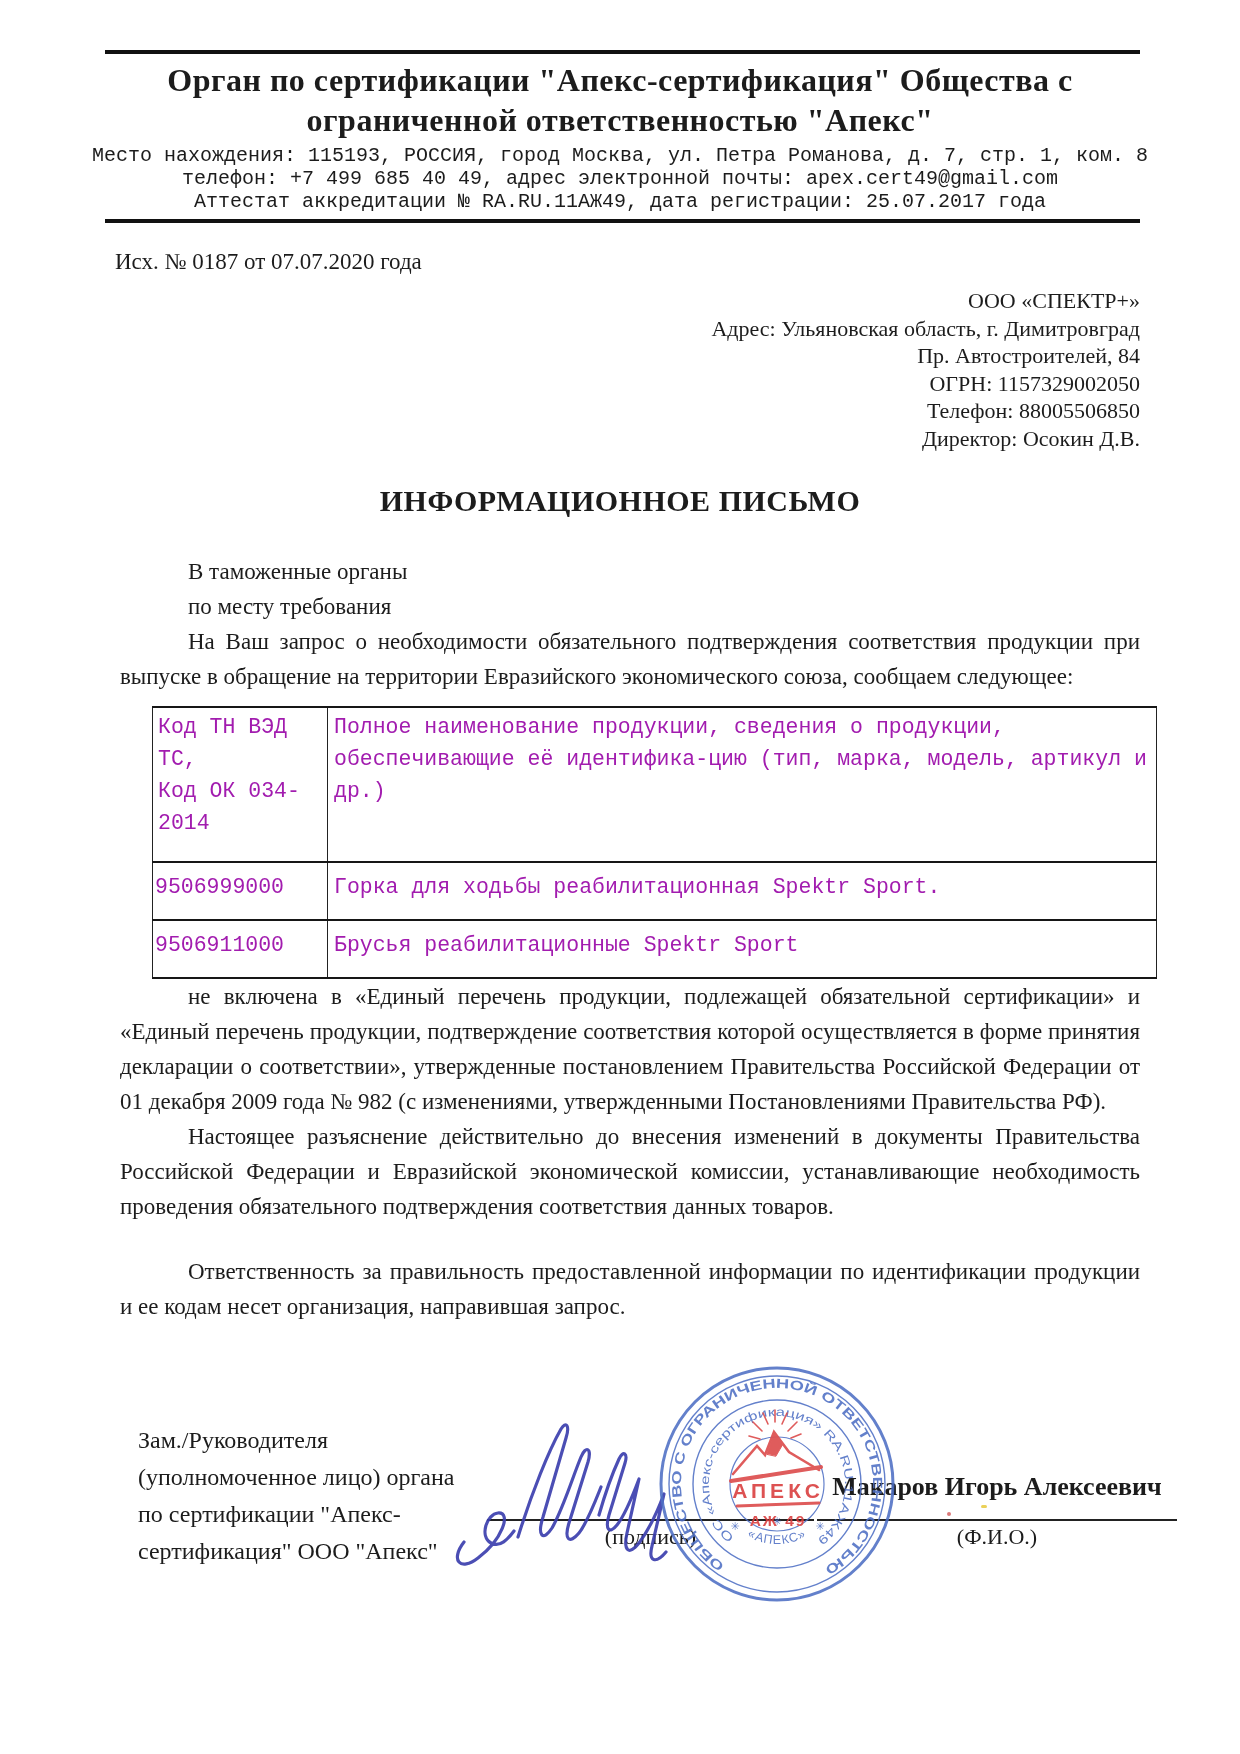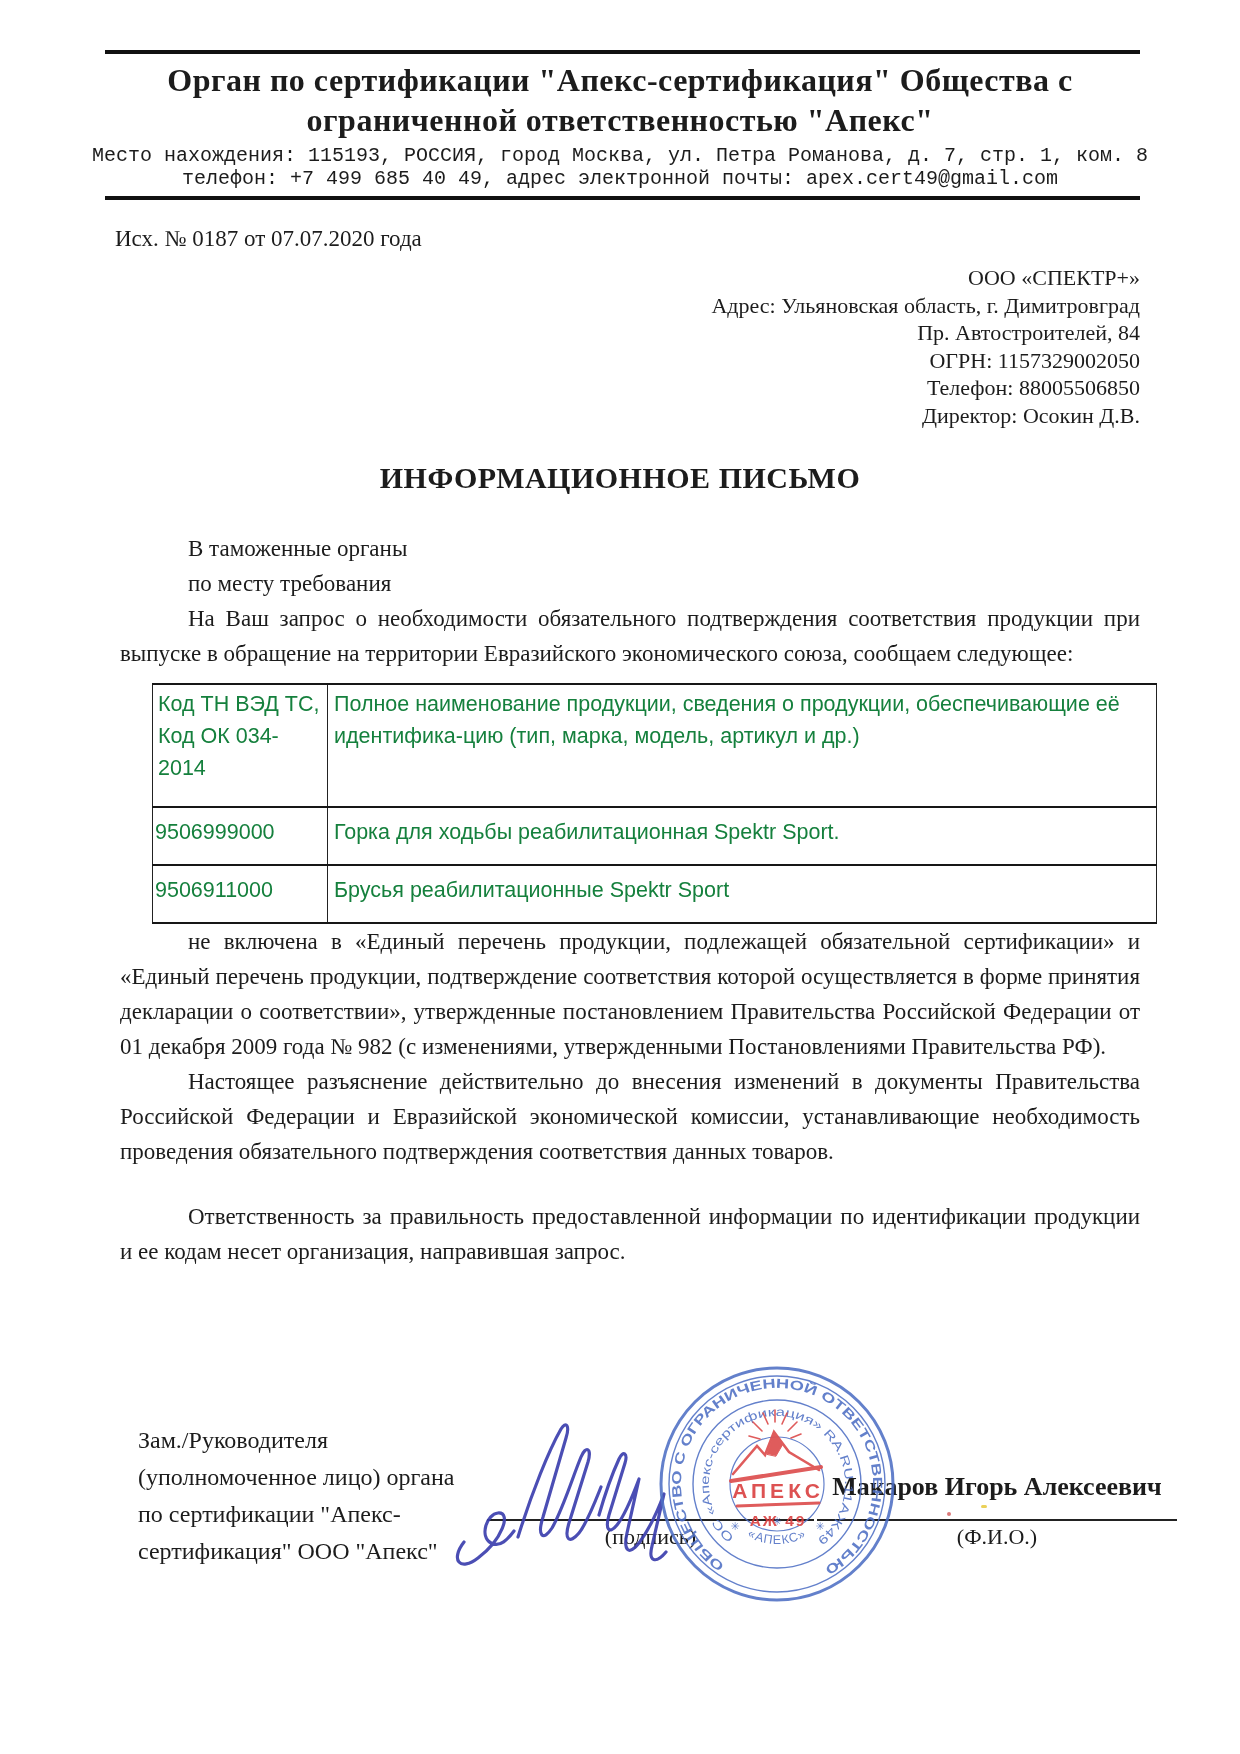--- a/index.html
+++ b/index.html
@@ -61,24 +61,24 @@
     text-indent:68px;
     text-align:justify;
     text-align-last:left;
   }
   p.gap{margin-top:30px;}
   
   table.codes{
     margin:12px 0 0 32px;
     width:1005px;
     border-collapse:collapse;
-    font-family:Liberation Sans, sans-serif;
+    font-family:Liberation Mono, monospace;
     font-size:21.5px;
     line-height:32px;
-    color:#15803d;
+    color:#a21caf;
   }
   table.codes th, table.codes td{
     border:1px solid #222;
     border-top:2px solid #161616;
     border-bottom:2px solid #161616;
     font-weight:400;
     vertical-align:top;
     text-align:left;
   }
   th.c1{width:167px;padding:3px 2px 22px 5px;}
@@ -116,20 +116,21 @@
 <div class="page">
 
   <div class="letterhead">
     <div class="rule"></div>
     <div class="lh-title">
       <div>Орган по сертификации "Апекс-сертификация" Общества с</div>
       <div>ограниченной ответственностью "Апекс"</div>
     </div>
     <div class="lh-line">Место нахождения: 115193, РОССИЯ, город Москва, ул. Петра Романова, д. 7, стр. 1, ком. 8</div>
     <div class="lh-line">телефон: +7 499 685 40 49, адрес электронной почты: apex.cert49@gmail.com</div>
+    <div class="lh-line">Аттестат аккредитации № RA.RU.11АЖ49, дата регистрации: 25.07.2017 года</div>
     <div class="rule rule2"></div>
   </div>
 
   <div class="ref-line">Исх. № 0187 от 07.07.2020 года</div>
 
   <div class="recipient">
     <div>ООО «СПЕКТР+»</div>
     <div>Адрес: Ульяновская область, г. Димитровград</div>
     <div>Пр. Автостроителей, 84</div>
     <div>ОГРН: 1157329002050</div>

